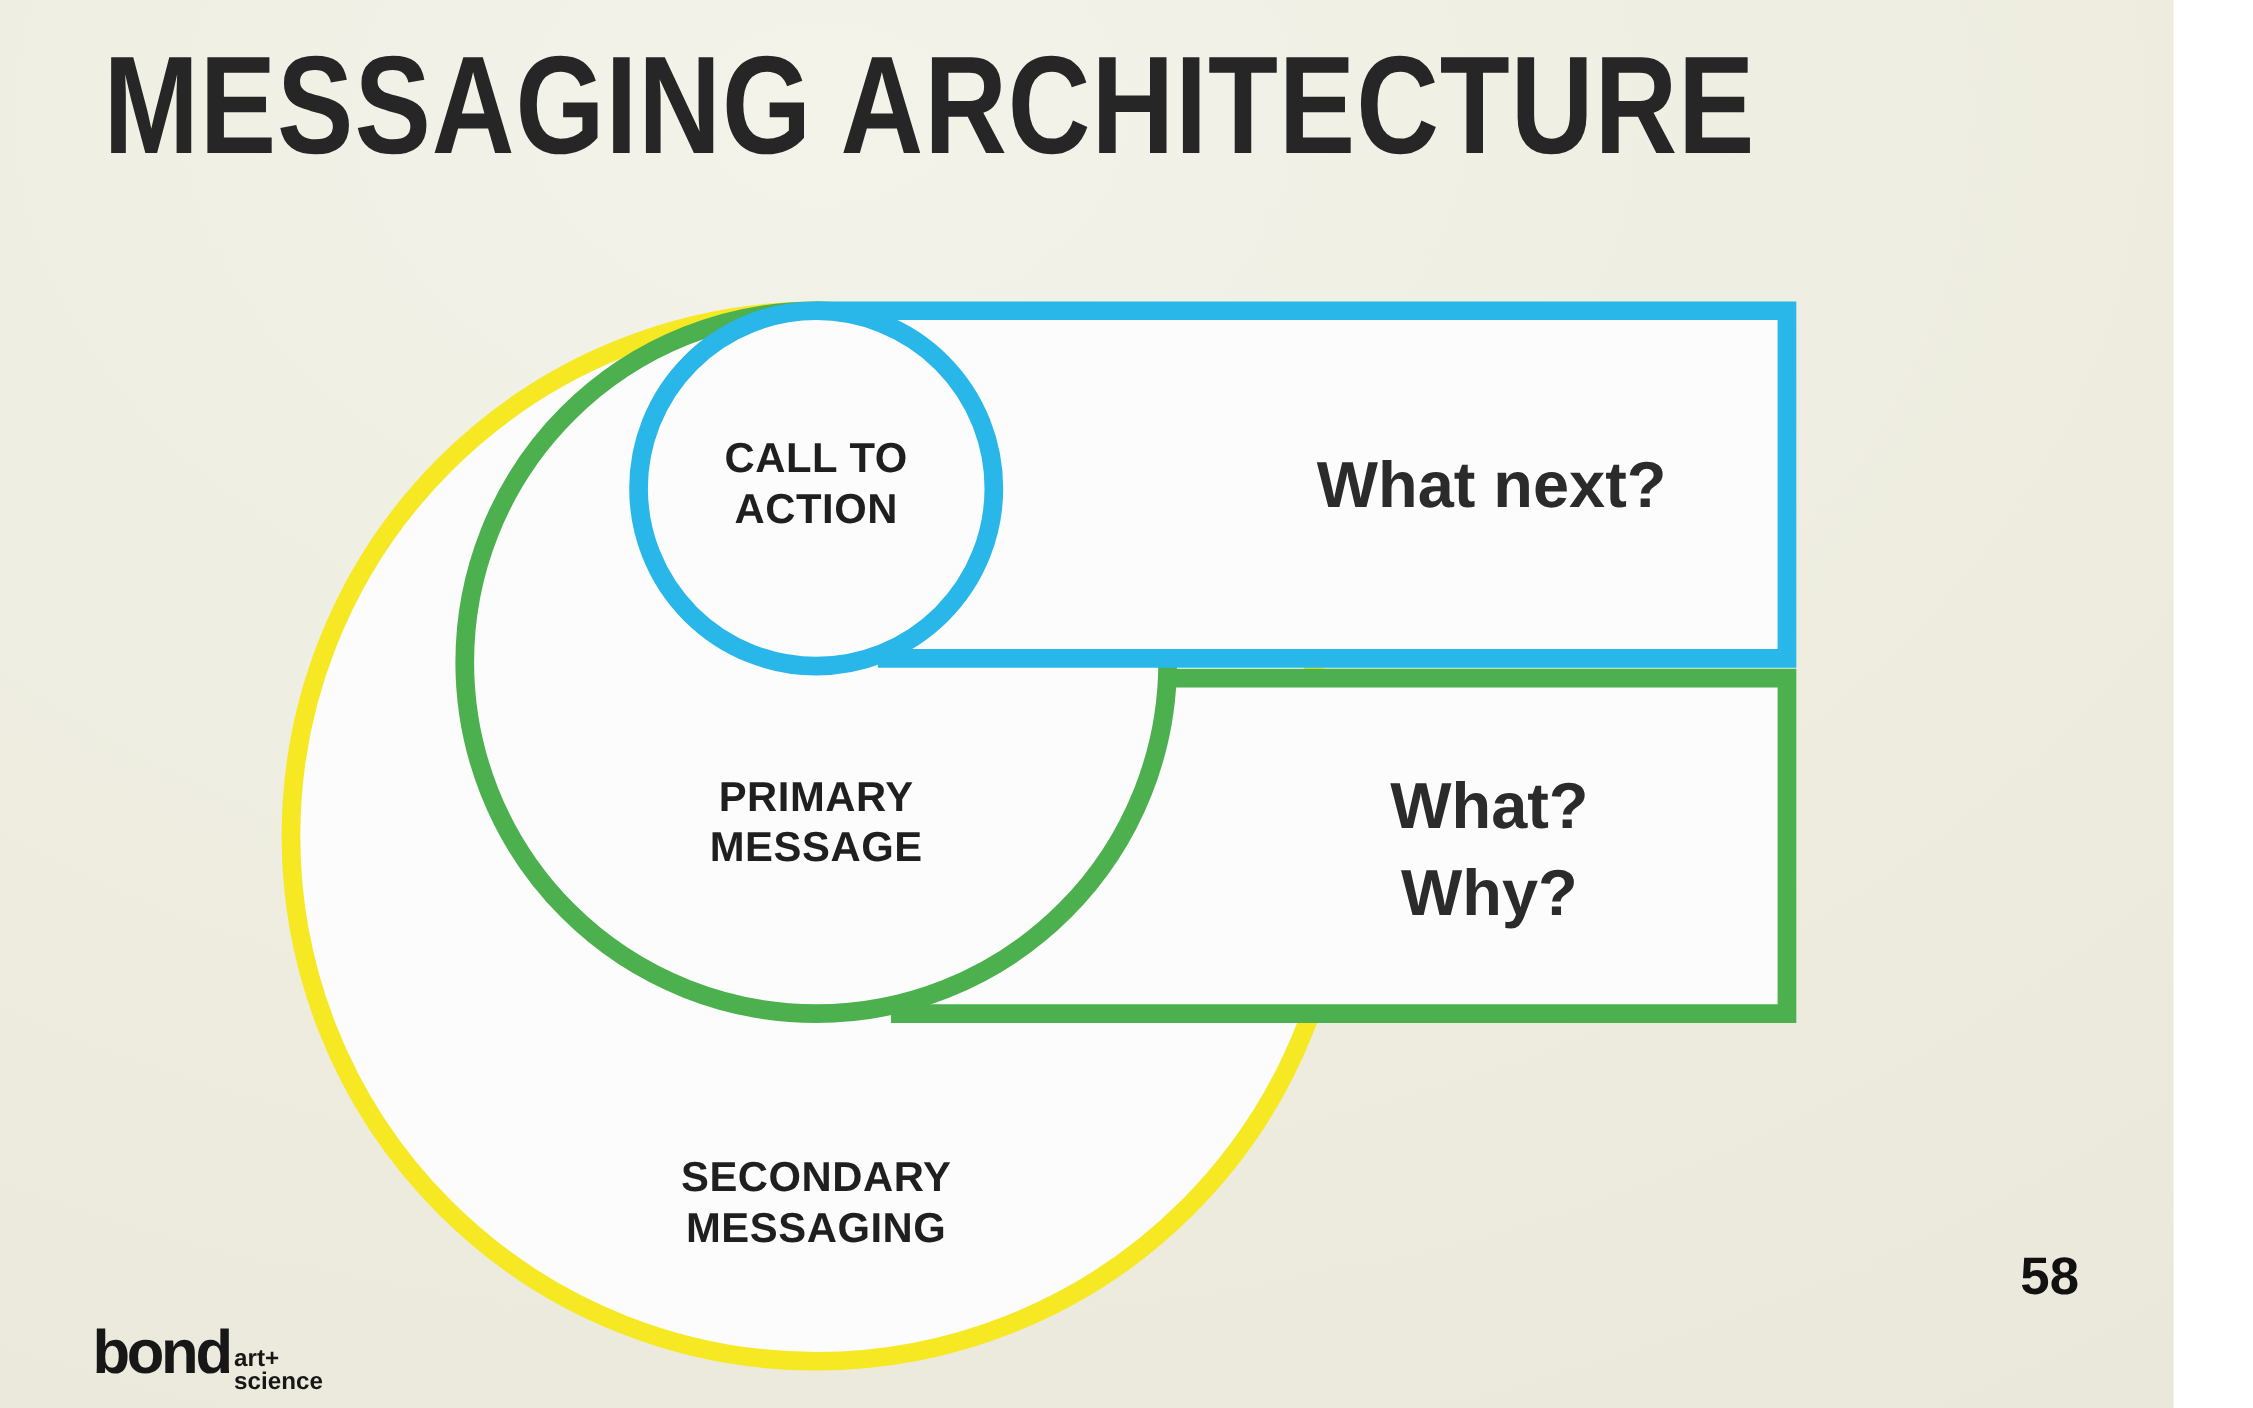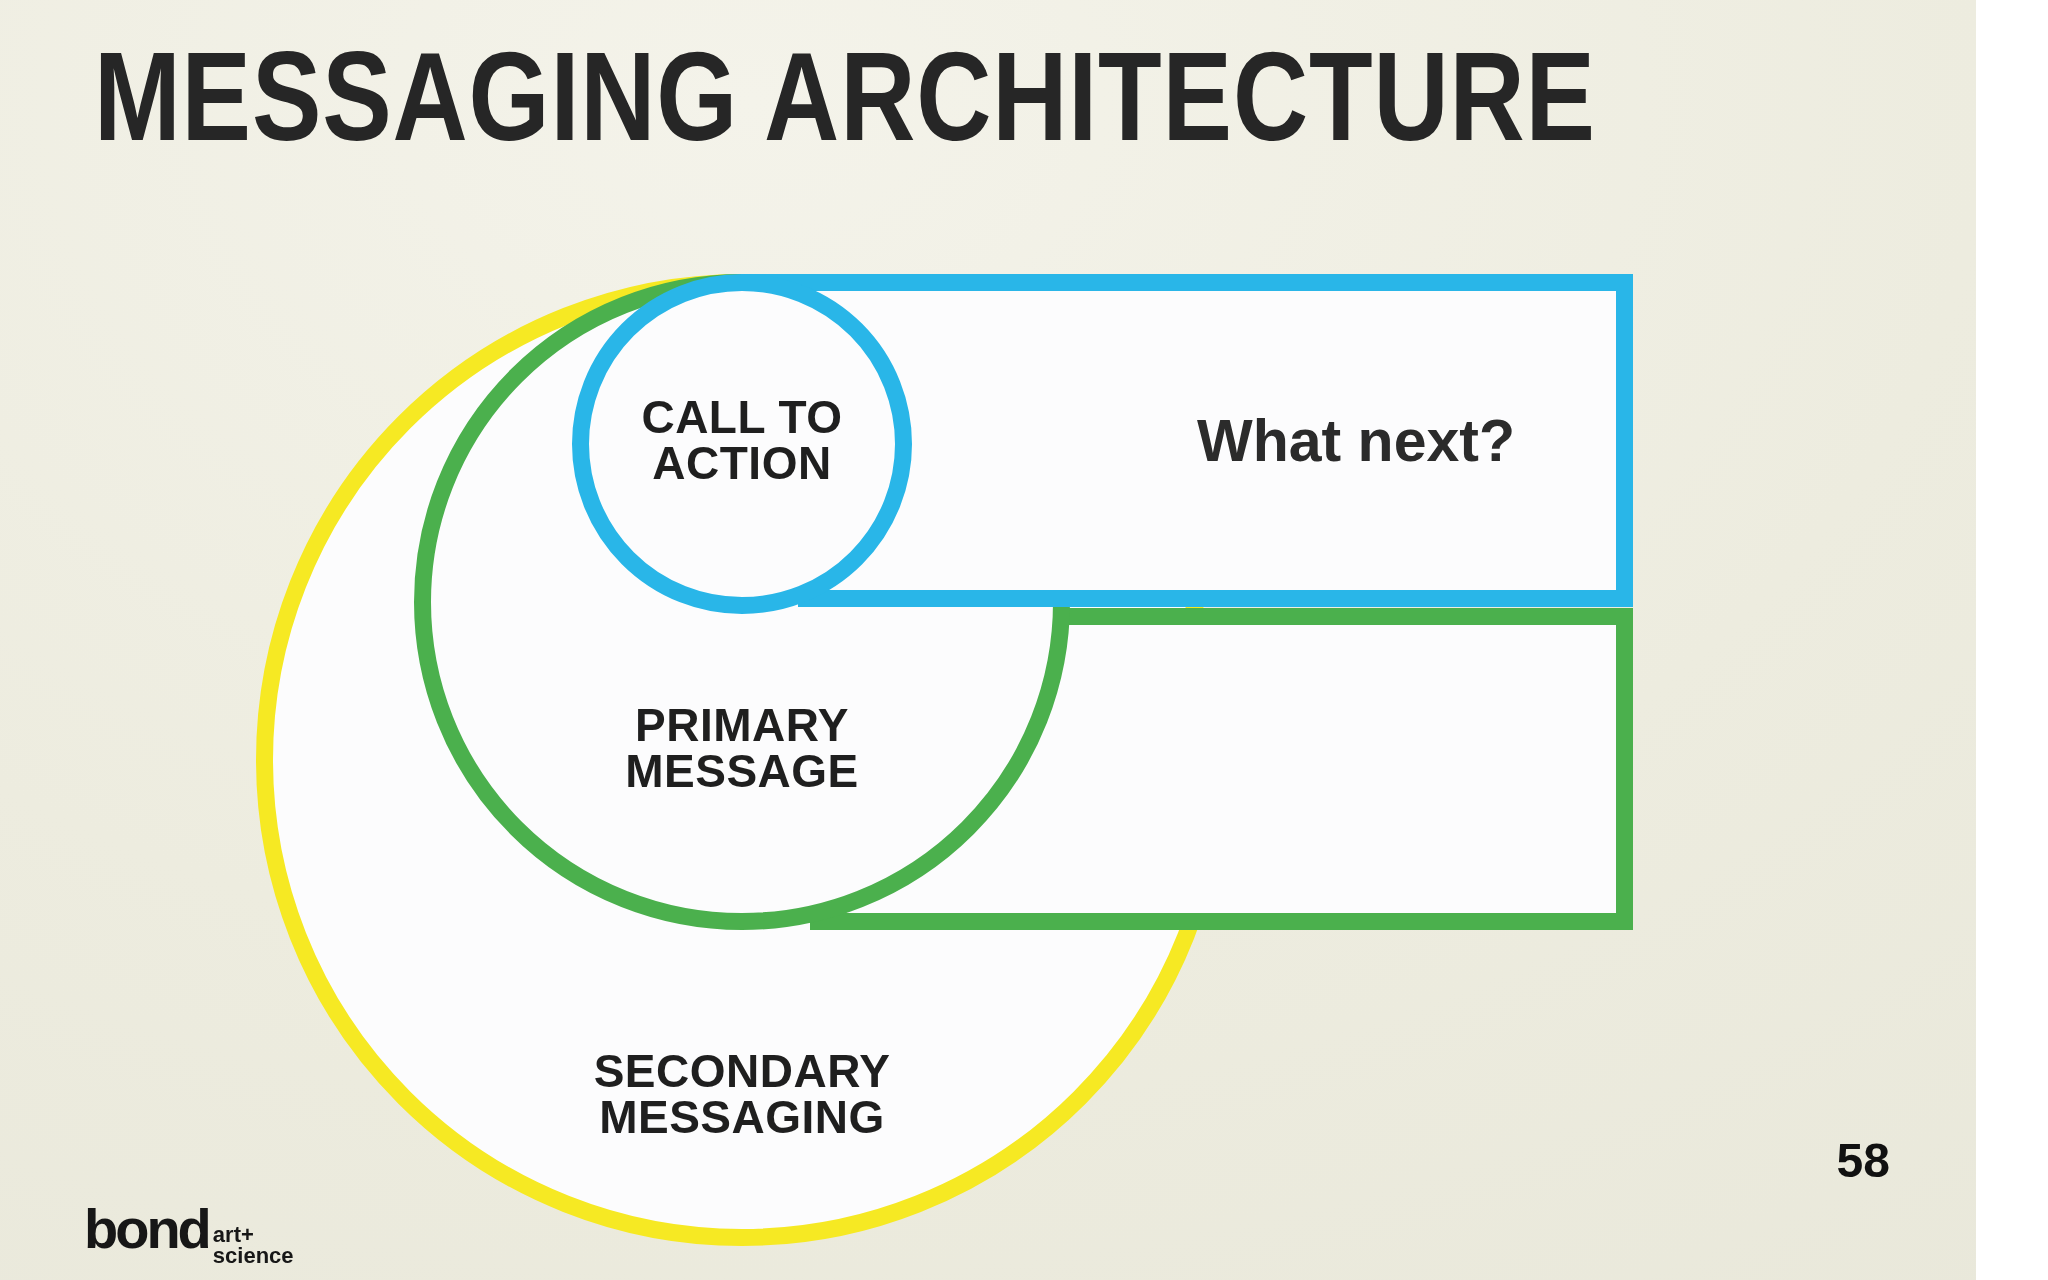--- a/index.html
+++ b/index.html
@@ -13,21 +13,21 @@
   #diagram-svg{position:absolute;left:0;top:0;width:2048px;height:1280px;}
   .title{
     position:absolute;left:94px;top:24px;
     font-size:124px;font-weight:bold;color:#262626;
     letter-spacing:1px;white-space:nowrap;
     transform:scaleX(0.84) scaleY(1.02);transform-origin:0 0;
   }
   .ring-label{
     position:absolute;text-align:center;
     font-weight:bold;color:#1f1f1f;
-    font-size:46px;line-height:46px;letter-spacing:0.5px;
+    font-size:38px;line-height:46px;letter-spacing:0.5px;
     white-space:nowrap;
   }
   .ring-label.cta{left:542px;top:394px;width:400px;}
   .ring-label.primary{left:542px;top:702px;width:400px;}
   .ring-label.secondary{left:522px;top:1048px;width:440px;}
   .question{
     position:absolute;text-align:center;
     font-weight:bold;color:#2b2b2b;
     font-size:59px;line-height:79px;white-space:nowrap;
   }
@@ -79,20 +79,24 @@
     <div>MESSAGE</div>
   </div>
 
   <div class="ring-label secondary">
     <div>SECONDARY</div>
     <div>MESSAGING</div>
   </div>
 
   <div class="question q-blue">What next?</div>
 
+  <div class="question q-green">
+    <div>What?</div>
+    <div>Why?</div>
+  </div>
 
   <div class="footer-logo">
     <span class="logo-bond">bond</span>
     <span class="logo-stack">
       <div>art+</div>
       <div>science</div>
     </span>
   </div>
 
   <div class="page-number">58</div>

